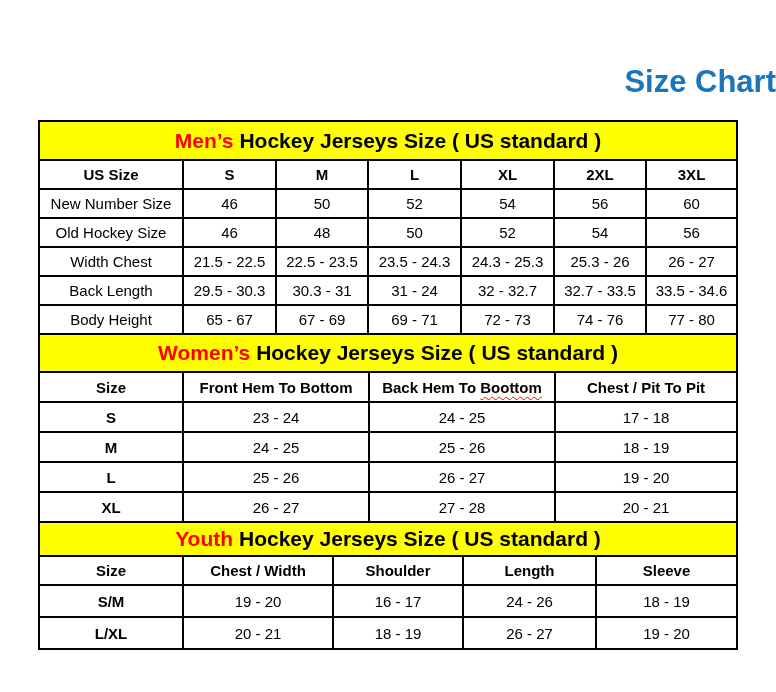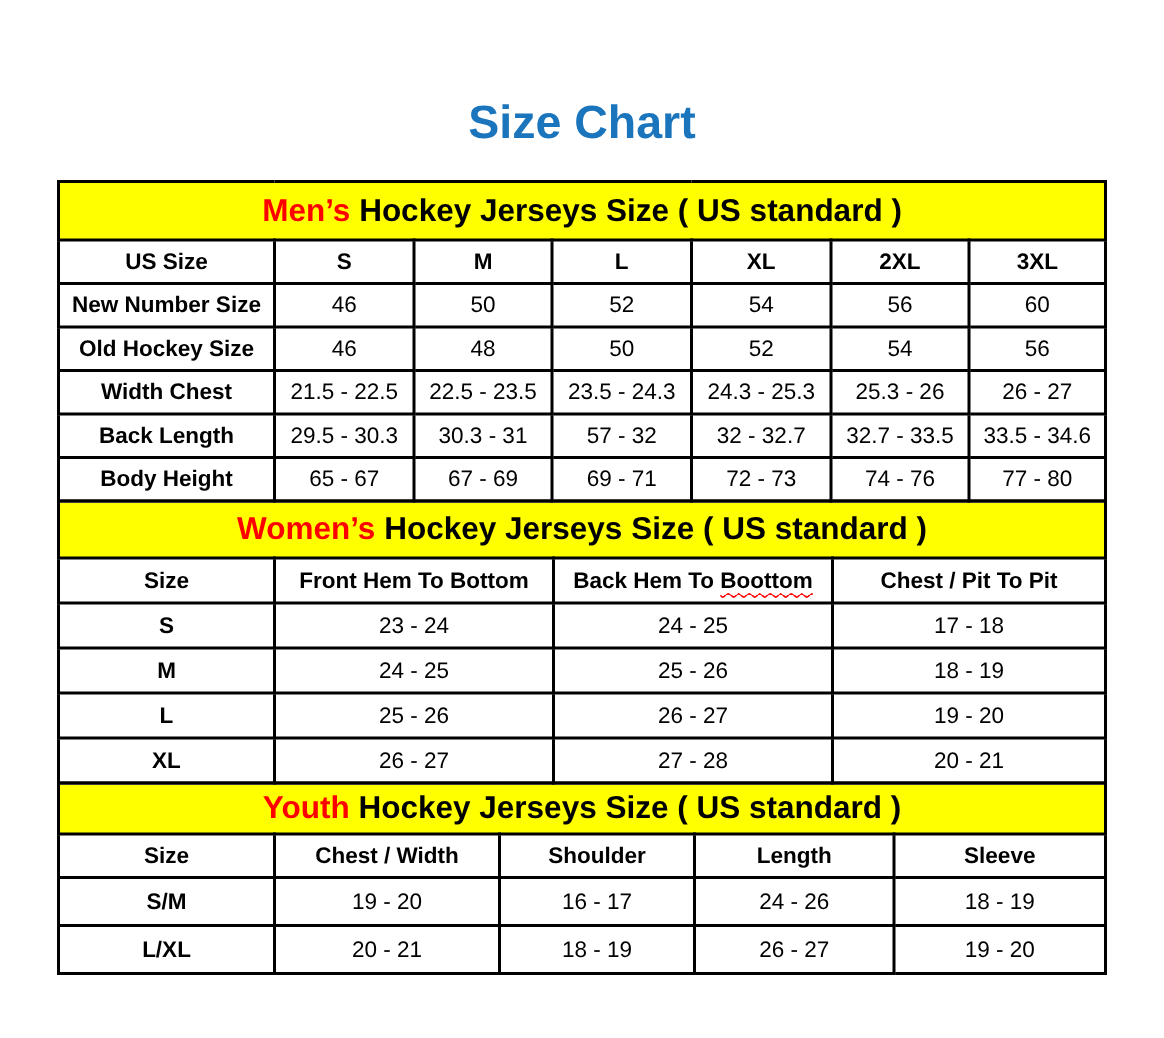--- a/index.html
+++ b/index.html
@@ -7,21 +7,21 @@
     width: 776px; height: 692px;
     background: #ffffff;
     position: relative;
     overflow: hidden;
     font-family: "Liberation Sans", "DejaVu Sans", sans-serif;
     color: #000000;
   }
   .page-title {
     position: absolute;
     top: 64px; left: 0; width: 776px;
-    text-align: center;
+    text-align: right;
     font-size: 31px;
     font-weight: 700;
     color: #1B75BC;
     margin: 0;
   }
   .tables-wrap {
     position: absolute;
     left: 38px; top: 120px;
     width: 698px;
   }
@@ -48,21 +48,21 @@
   .t-mens   tr.banner-row th { height: 37px; }
   .t-womens tr.banner-row th { height: 36px; }
   .t-youth  tr.banner-row th { height: 32px; }
   tr.cols-row th { font-weight: 700; }
   .t-mens   tr.cols-row th { height: 27px; border-radius: 12px; }
   .t-womens tr.cols-row th { height: 28px; }
   .t-youth  tr.cols-row th { height: 27px; }
   .t-mens   tbody td { height: 27px; }
   .t-womens tbody td { height: 28px; }
   .t-youth  tbody td { height: 30px; }
-  .t-mens tbody td.row-label { font-weight: 700; }
+  .t-mens tbody td.row-label { font-weight: 400; }
   .t-womens tbody td.row-label, .t-youth tbody td.row-label { font-weight: 700; }
   .hl { color: #FF0000; margin-right: 0.28em; }
   .squiggle {
     text-decoration: underline wavy #FF0000;
     text-decoration-thickness: 1px;
     text-underline-offset: 3px;
     text-decoration-skip-ink: none;
   }
 </style>
 </head>
@@ -121,21 +121,21 @@
           <td>22.5 - 23.5</td>
           <td>23.5 - 24.3</td>
           <td>24.3 - 25.3</td>
           <td>25.3 - 26</td>
           <td>26 - 27</td>
         </tr>
         <tr>
           <td class="row-label">Back Length</td>
           <td>29.5 - 30.3</td>
           <td>30.3 - 31</td>
-          <td>57 - 32</td>
+          <td>31 - 24</td>
           <td>32 - 32.7</td>
           <td>32.7 - 33.5</td>
           <td>33.5 - 34.6</td>
         </tr>
         <tr>
           <td class="row-label">Body Height</td>
           <td>65 - 67</td>
           <td>67 - 69</td>
           <td>69 - 71</td>
           <td>72 - 73</td>

